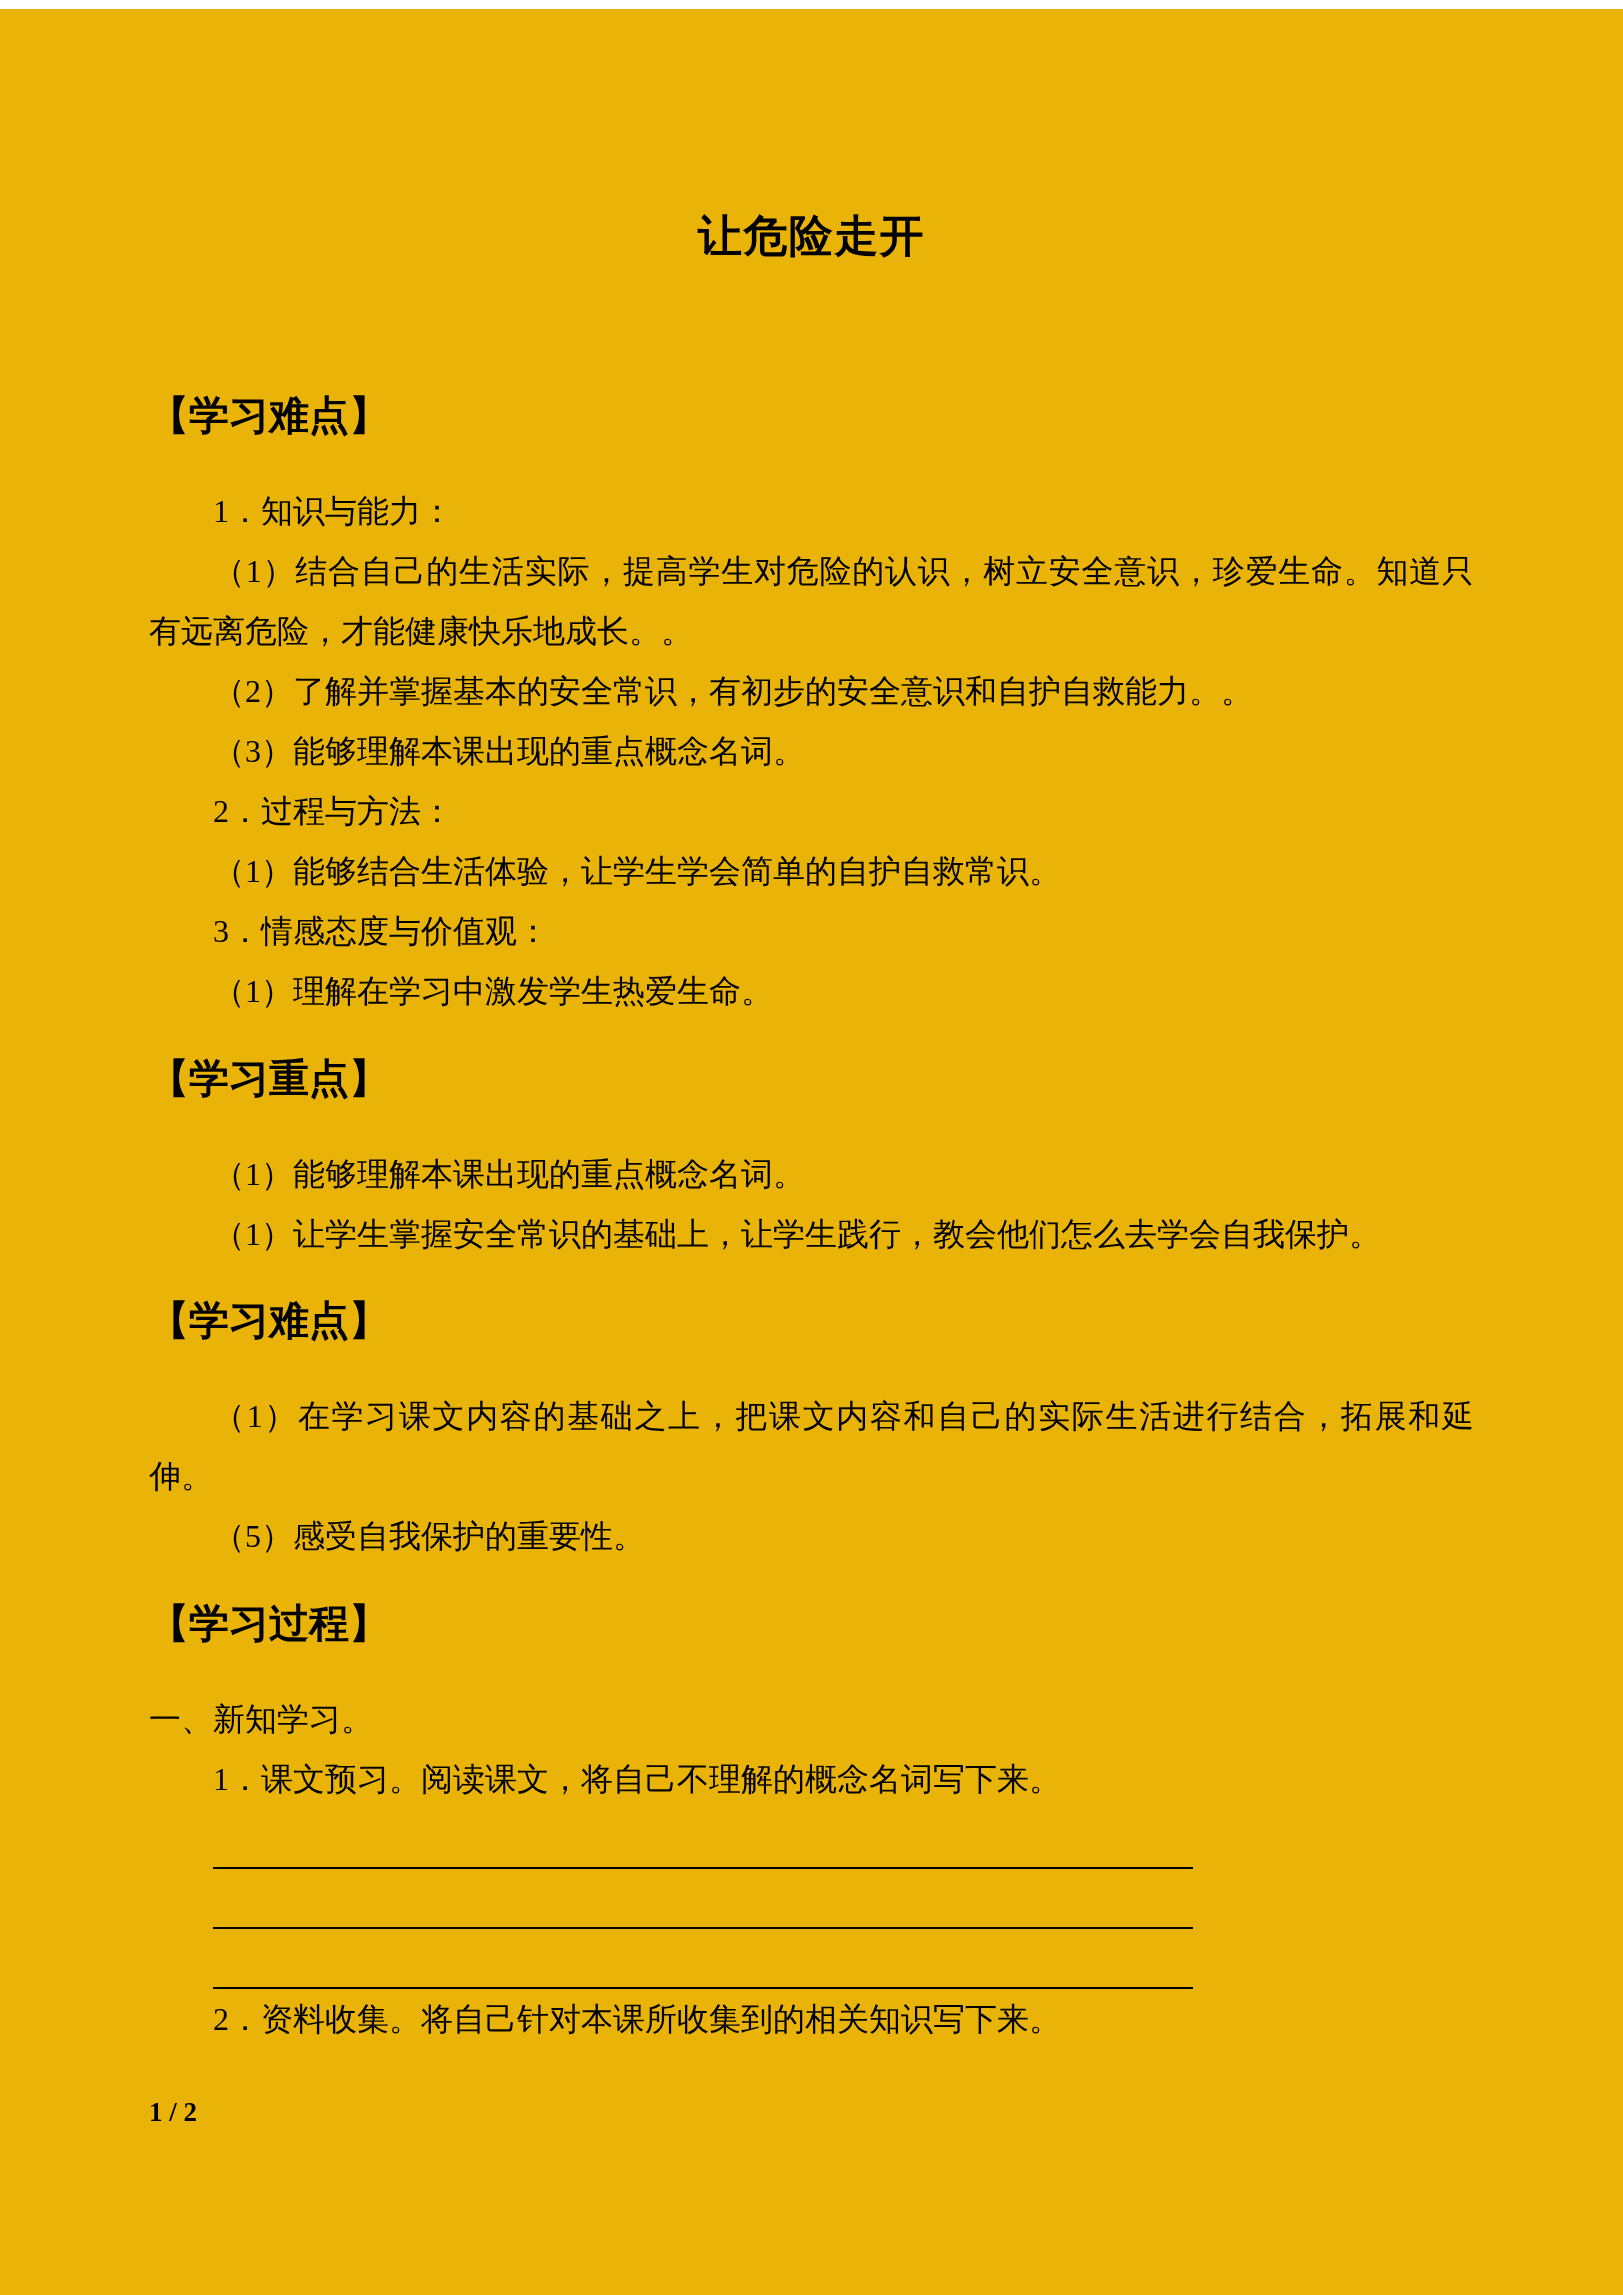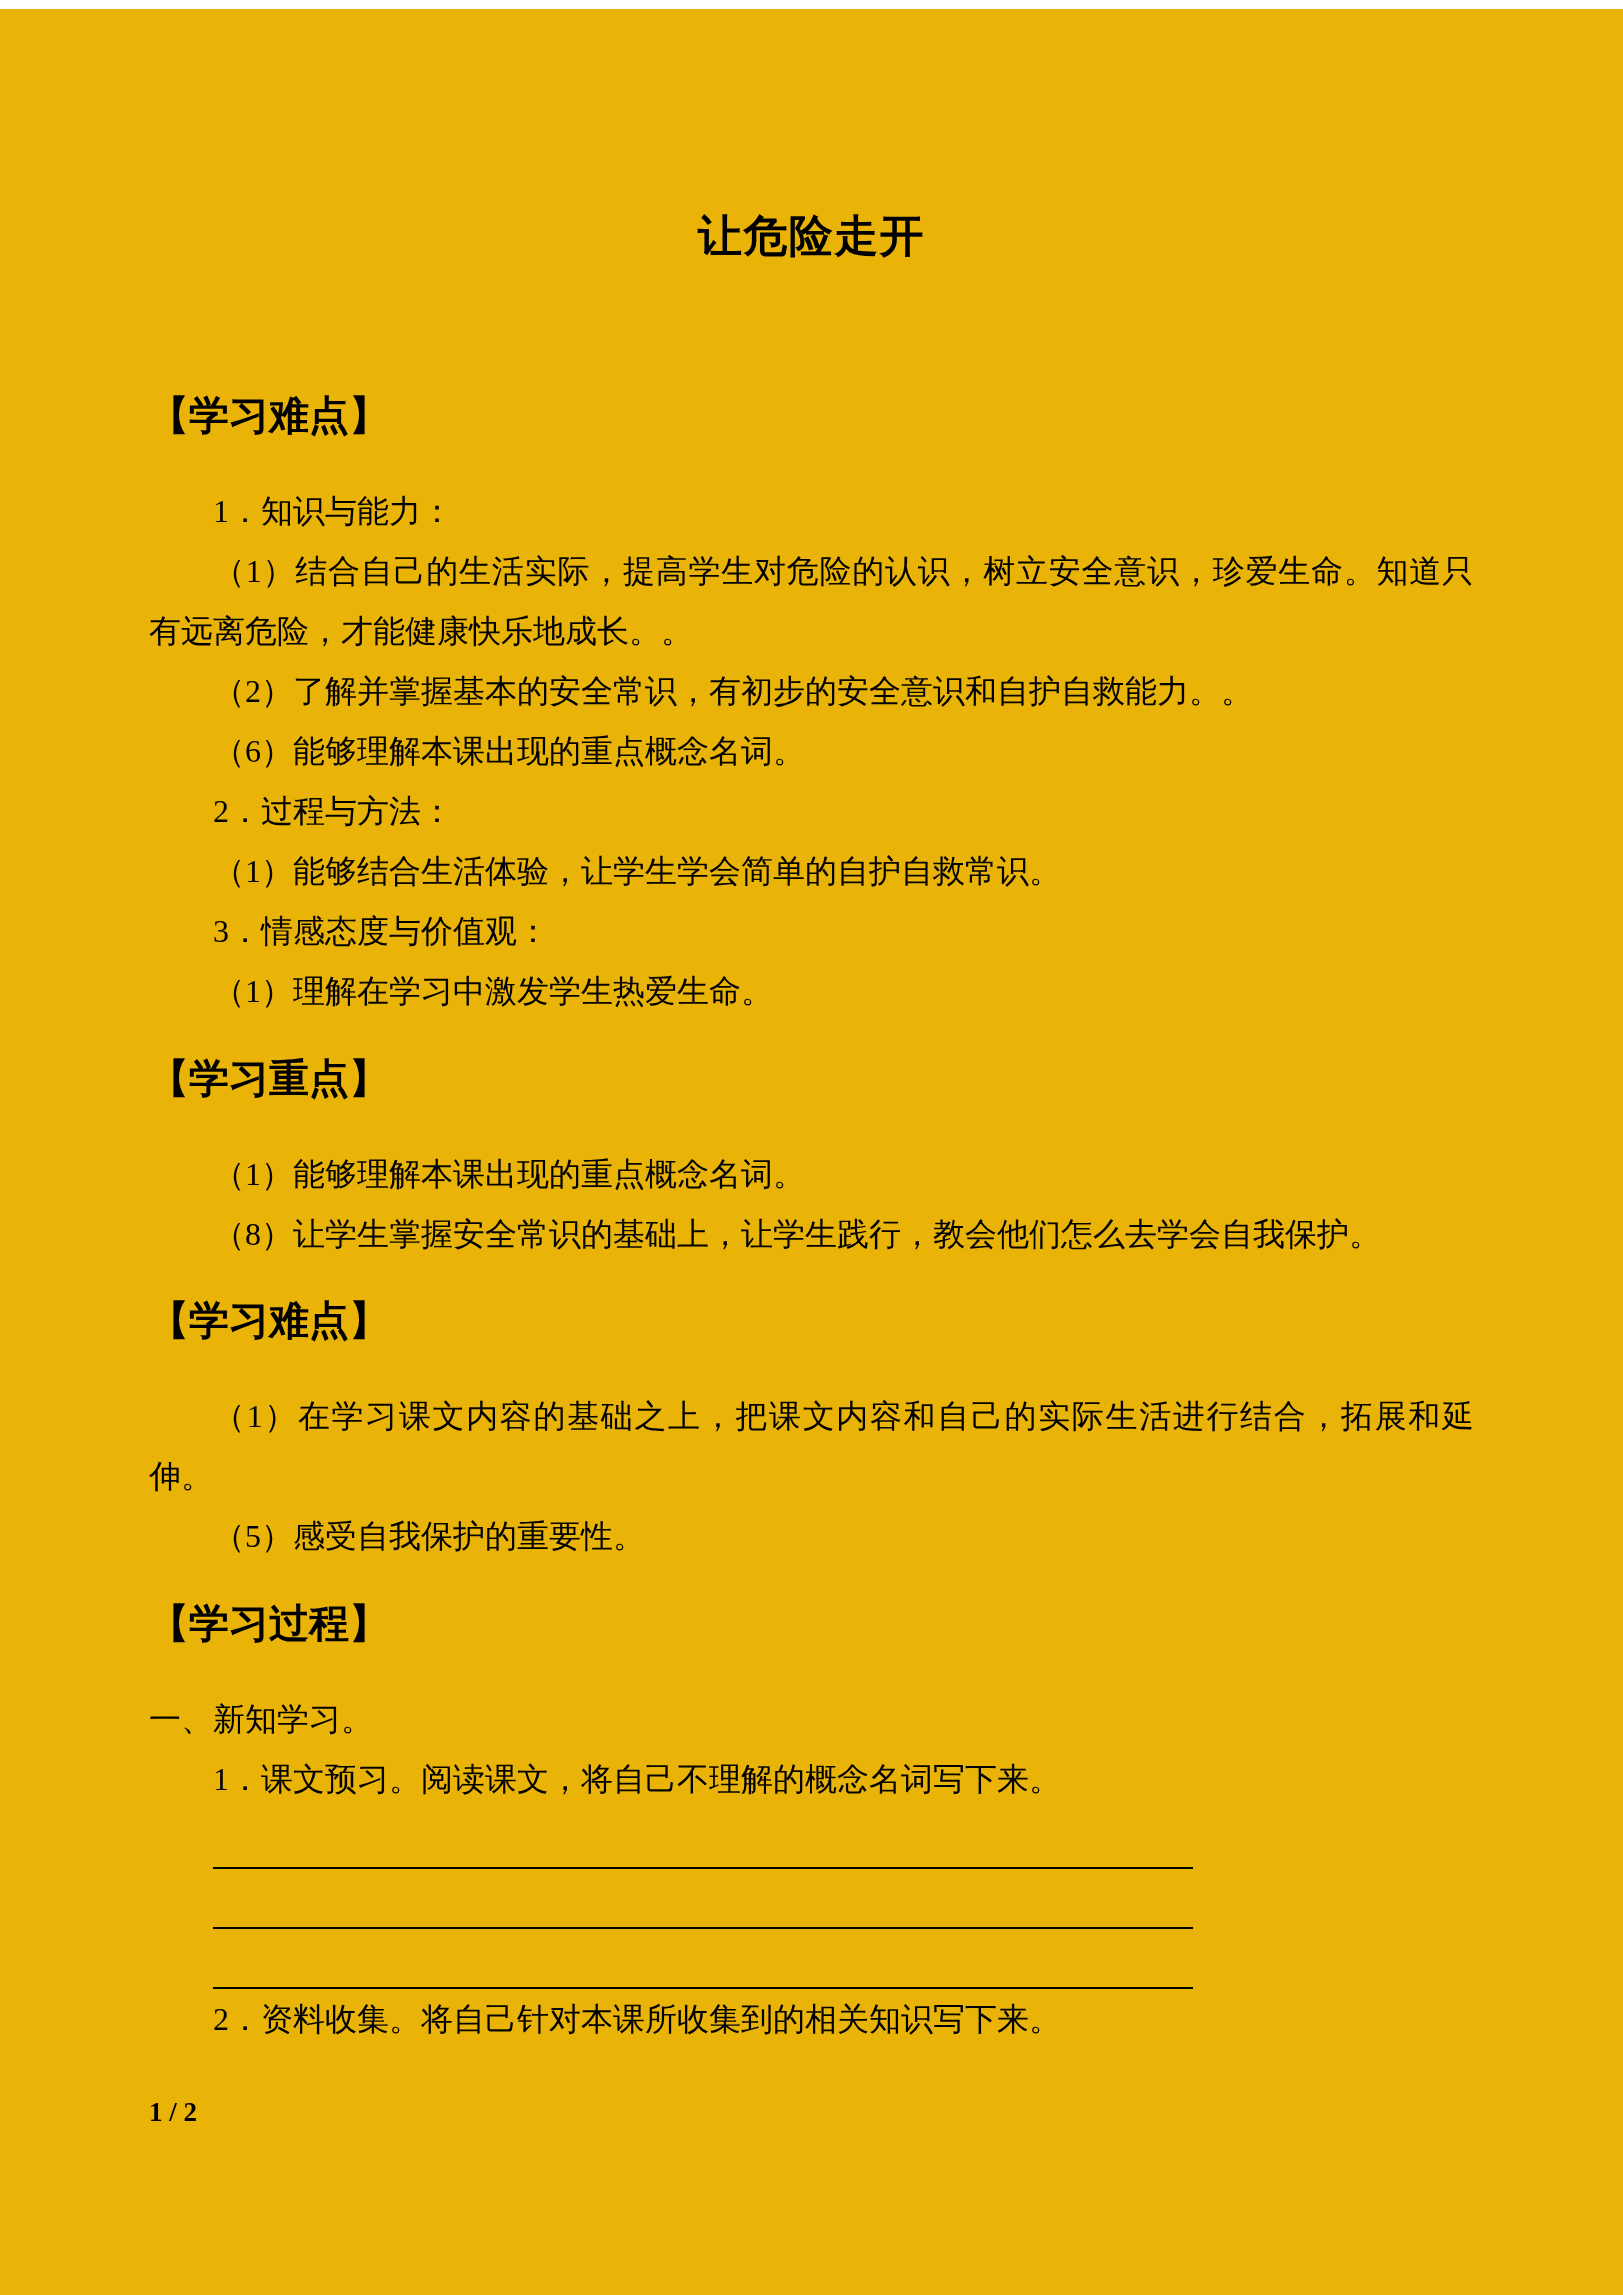--- a/index.html
+++ b/index.html
@@ -68,30 +68,30 @@
 
 <div class="page">
   <h1 class="doc-title">让危险走开</h1>
 
   <div>
       <section>
         <h2 class="heading">【学习难点】</h2>
         <p class="para">1．知识与能力：</p>
         <p class="para">（1）结合自己的生活实际，提高学生对危险的认识，树立安全意识，珍爱生命。知道只有远离危险，才能健康快乐地成长。。</p>
         <p class="para">（2）了解并掌握基本的安全常识，有初步的安全意识和自护自救能力。。</p>
-        <p class="para">（6）能够理解本课出现的重点概念名词。</p>
+        <p class="para">（3）能够理解本课出现的重点概念名词。</p>
         <p class="para">2．过程与方法：</p>
         <p class="para">（1）能够结合生活体验，让学生学会简单的自护自救常识。</p>
         <p class="para">3．情感态度与价值观：</p>
         <p class="para">（1）理解在学习中激发学生热爱生命。</p>
       </section>
       <section>
         <h2 class="heading">【学习重点】</h2>
         <p class="para">（1）能够理解本课出现的重点概念名词。</p>
-        <p class="para">（8）让学生掌握安全常识的基础上，让学生践行，教会他们怎么去学会自我保护。</p>
+        <p class="para">（1）让学生掌握安全常识的基础上，让学生践行，教会他们怎么去学会自我保护。</p>
       </section>
       <section>
         <h2 class="heading">【学习难点】</h2>
         <p class="para">（1）在学习课文内容的基础之上，把课文内容和自己的实际生活进行结合，拓展和延伸。</p>
         <p class="para">（5）感受自我保护的重要性。</p>
       </section>
       <section>
         <h2 class="heading">【学习过程】</h2>
         <p class="para no-indent">一、新知学习。</p>
         <p class="para">1．课文预习。阅读课文，将自己不理解的概念名词写下来。</p>

